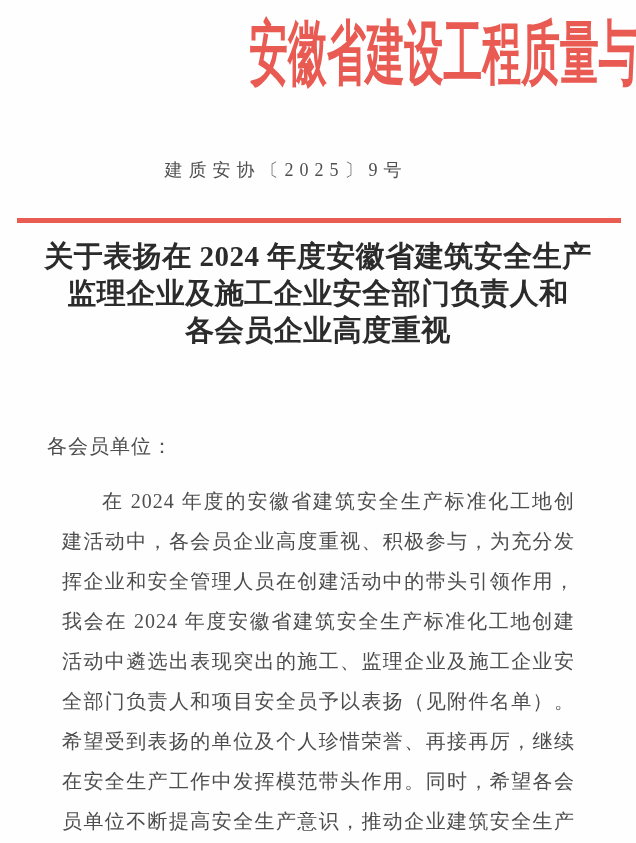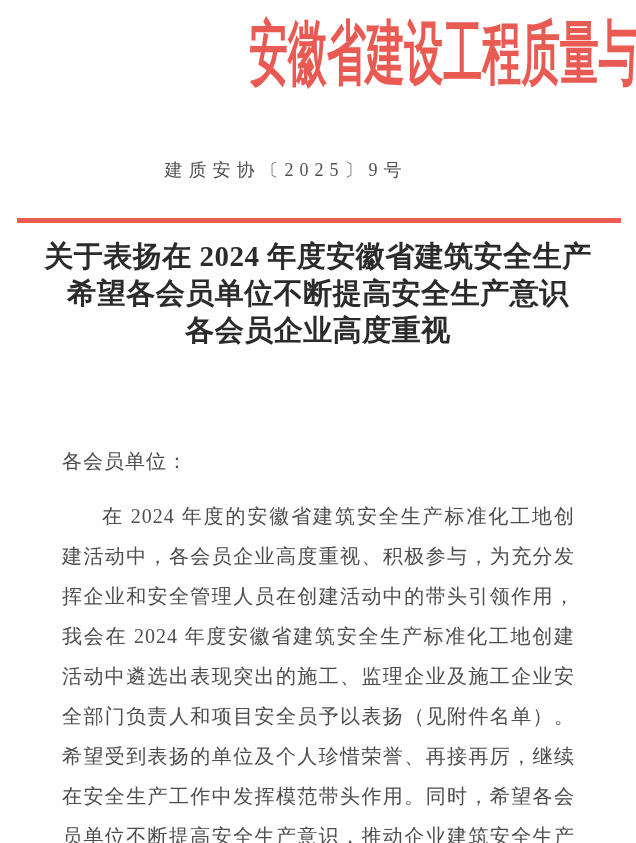--- a/index.html
+++ b/index.html
@@ -76,21 +76,21 @@
     position: absolute;
     top: 426px;
     left: 47px;
     width: 543px;
     font-size: 20px;
     color: #4d4d4d;
     line-height: 40px;
     letter-spacing: 1px;
   }
   .salutation {
-    margin: 15px;
+    margin: 0;
   }
   .body-paragraph {
     margin: 15px;
     text-indent: 2em;
     text-align: justify;
   }
 </style>
 </head>
 <body>
 
@@ -99,21 +99,21 @@
   <div class="red-header">
     <span class="red-header-inner">安徽省建设工程质量与安全协会文件</span>
   </div>
 
   <div class="doc-number">建质安协〔2025〕9号</div>
 
   <div class="red-divider"></div>
 
   <div class="doc-title">
     <span class="t-line">关于表扬在 2024 年度安徽省建筑安全生产</span>
-    <span class="t-line">希望各会员单位不断提高安全生产意识</span>
+    <span class="t-line">监理企业及施工企业安全部门负责人和</span>
     <span class="t-line">各会员企业高度重视</span>
   </div>
 
   <div class="body-text">
     <p class="salutation">各会员单位：</p>
     <p class="body-paragraph">在 2024 年度的安徽省建筑安全生产标准化工地创建活动中，各会员企业高度重视、积极参与，为充分发挥企业和安全管理人员在创建活动中的带头引领作用，我会在 2024 年度安徽省建筑安全生产标准化工地创建活动中遴选出表现突出的施工、监理企业及施工企业安全部门负责人和项目安全员予以表扬（见附件名单）。希望受到表扬的单位及个人珍惜荣誉、再接再厉，继续在安全生产工作中发挥模范带头作用。同时，希望各会员单位不断提高安全生产意识，推动企业建筑安全生产工作再上新台阶。</p>
   </div>
 
 </div>
 

